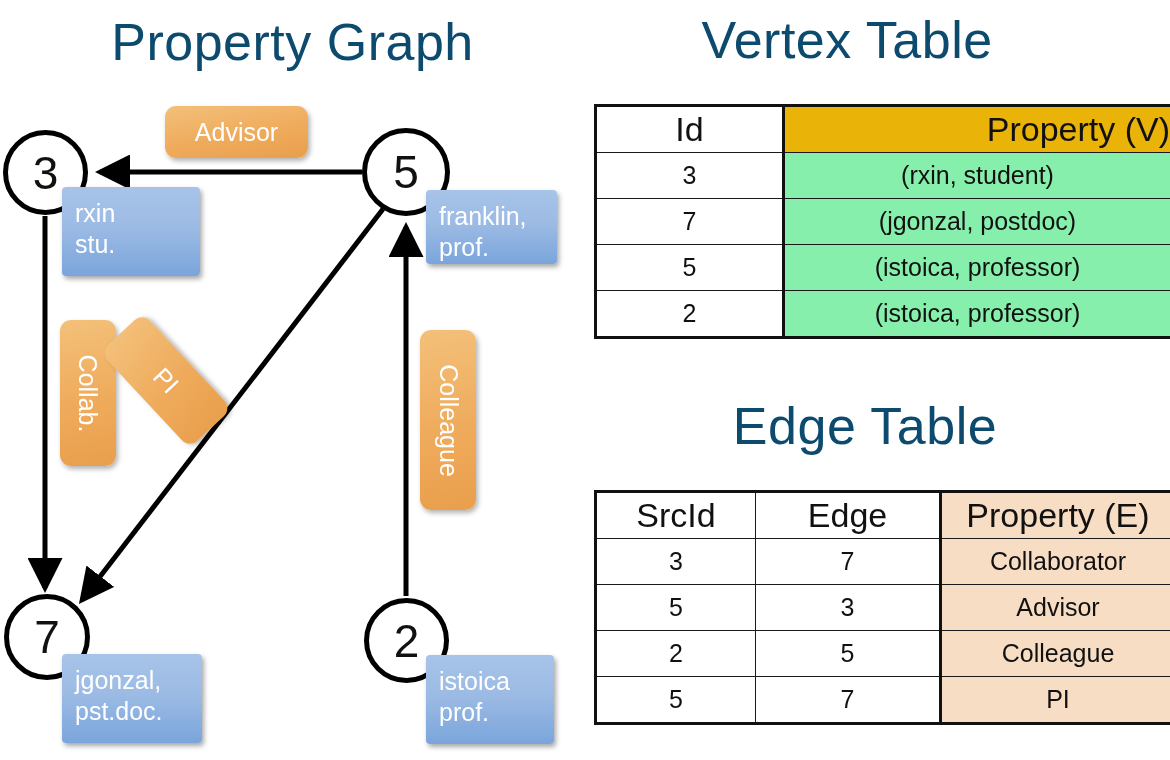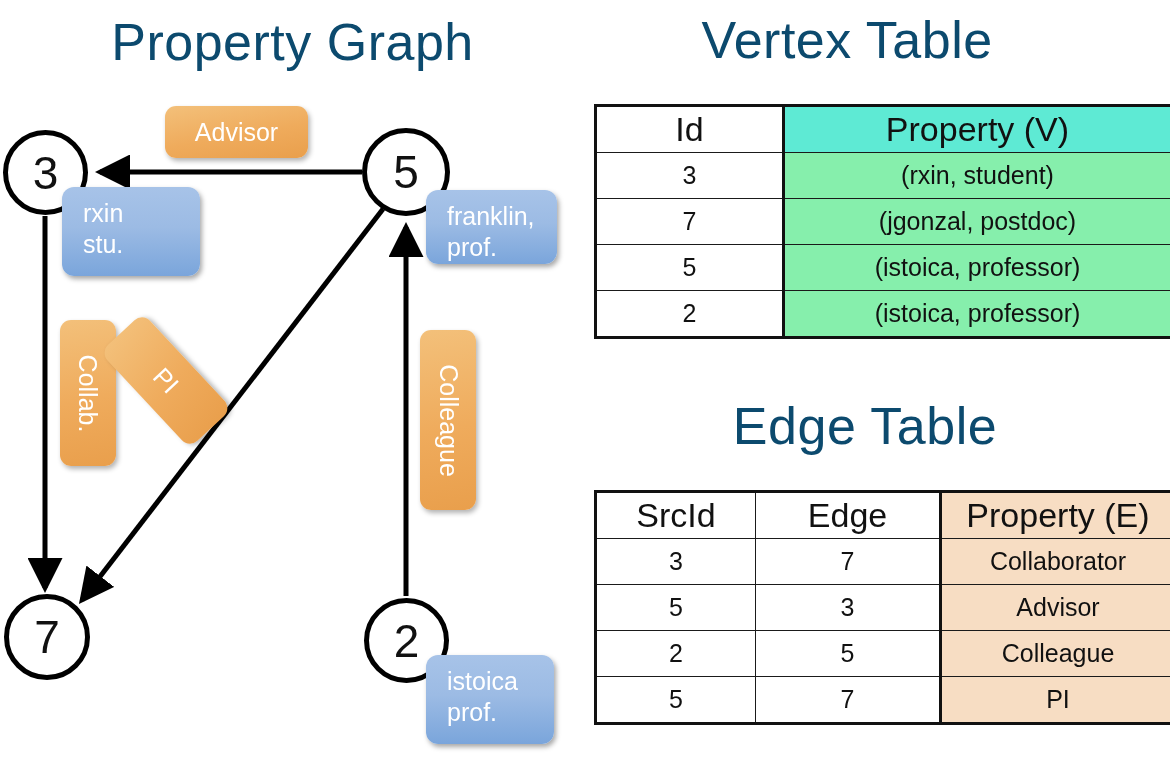--- a/index.html
+++ b/index.html
@@ -56,29 +56,29 @@
     font-family: "Liberation Sans", sans-serif;
     font-weight: 300;
     font-size: 46px;
     color: #111111;
     z-index: 3;
   }
 
   
   .prop-box {
     position: absolute;
-    border-radius: 12px;
+    border-radius: 4px;
     background: linear-gradient(to bottom, #a7c3e8 0%, #9cbbe4 45%, #7aa5db 100%);
     box-shadow: 2px 3px 5px rgba(0,0,0,0.35);
     color: #ffffff;
     font-family: "Liberation Sans", sans-serif;
     font-weight: 300;
     font-size: 25px;
     line-height: 1.22;
-    padding: 11px 21px;
+    padding: 11px 13px;
     box-sizing: border-box;
     z-index: 5;
   }
   .prop-box div { white-space: nowrap; }
 
   
   .edge-label {
     position: absolute;
     border-radius: 11px;
     background: linear-gradient(to bottom, #f2b濃 0%, #eda953 100%);
@@ -144,21 +144,21 @@
     left: 594px; top: 104px;
     width: 576px;
     border: 3px solid #111;
   }
   #vertex-table col.c-id   { width: 188px; }
   #vertex-table col.c-prop { width: 388px; }
   #vertex-table td.prop-cell {
     background: #86efac;
     border-left: 3.5px solid #111;
   }
-  #vertex-table td.hdr.prop-cell { background: #5eead4; }
+  #vertex-table td.hdr.prop-cell { background: #eab308; text-align: right; }
 
   
   #edge-table {
     left: 594px; top: 490px;
     width: 580px;
     border: 3px solid #111;
   }
   #edge-table col.c-src  { width: 160px; }
   #edge-table col.c-dst  { width: 185px; }
   #edge-table col.c-prop { width: 235px; }
@@ -202,20 +202,24 @@
   <div class="prop-box" id="prop-box-3" style="left:62px; top:187px; width:138px; height:89px;">
     <div>rxin</div>
     <div>stu.</div>
   </div>
 
   <div class="prop-box" id="prop-box-5" style="left:426px; top:190px; width:131px; height:74px;">
     <div>franklin,</div>
     <div>prof.</div>
   </div>
 
+  <div class="prop-box" id="prop-box-7" style="left:62px; top:654px; width:140px; height:89px;">
+    <div>jgonzal,</div>
+    <div>pst.doc.</div>
+  </div>
 
   <div class="prop-box" id="prop-box-2" style="left:426px; top:655px; width:128px; height:89px;">
     <div>istoica</div>
     <div>prof.</div>
   </div>
 
   <div class="edge-label" id="edge-label-advisor">
     <span>Advisor</span>
   </div>
 

